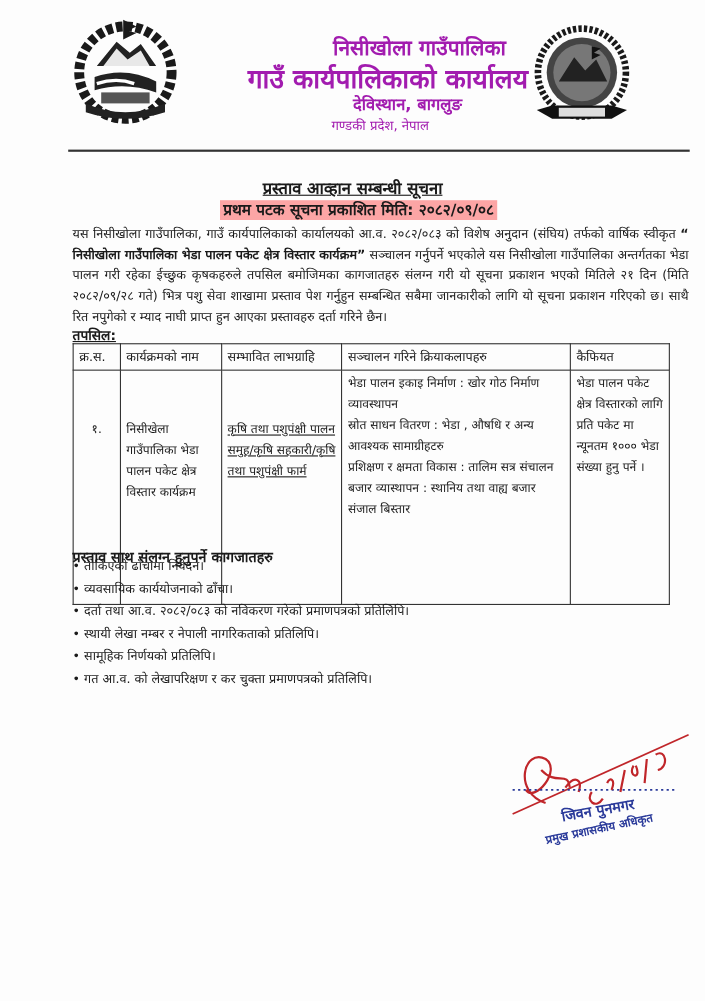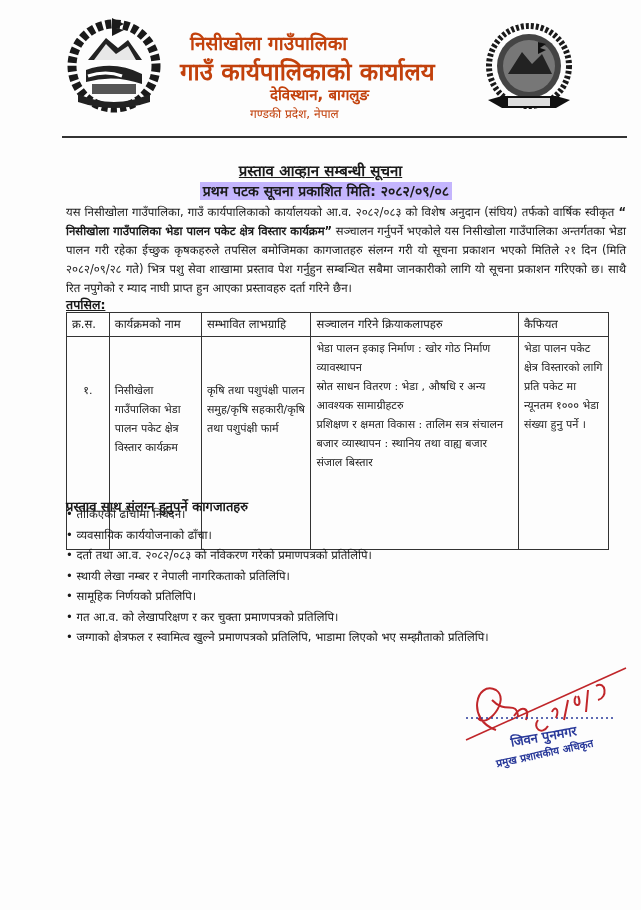--- a/index.html
+++ b/index.html
@@ -3,51 +3,51 @@
 <meta charset="utf-8">
 <style>
   html, body { margin: 0; padding: 0; background: #ffffff; }
   body { width: 641px; height: 910px; position: relative; overflow: hidden;
          font-family: "DejaVu Sans", sans-serif; color: #1a1a1a; }
   .page { position: absolute; left: 0; top: 0; width: 641px; height: 910px; background: #fdfdfd; }
 
   
   .logo-left { position: absolute; left: 66px; top: 14px; width: 96px; height: 100px; }
   .logo-right { position: absolute; left: 482px; top: 22px; width: 94px; height: 100px; }
-  .hdr { position: absolute; left: 160px; width: 330px; text-align: left; color: #c2410c; }
+  .hdr { position: absolute; left: 160px; width: 330px; text-align: right; color: #a21caf; }
   .hdr-1 { top: 30px; font-size: 19px; font-weight: bold; left: 190px; width: 270px; }
   .hdr-2 { top: 54px; font-size: 24px; font-weight: bold; left: 180px; width: 300px; }
   .hdr-3 { top: 84px; font-size: 15px; font-weight: bold; left: 270px; width: 150px; }
   .hdr-4 { top: 105px; font-size: 12px; font-weight: normal; left: 250px; width: 140px; }
   .hdr-rule { position: absolute; left: 62px; top: 136px; width: 565px; height: 2px; background: #333; }
 
   
   .notice-title { position: absolute; top: 160px; left: 0; width: 641px; text-align: center;
                   font-size: 15px; font-weight: bold; text-decoration: underline; }
   .notice-sub { position: absolute; top: 182px; left: 200px; width: 252px; height: 18px;
-                background: #c4b5fd; text-align: center; font-size: 14px; font-weight: bold; line-height: 18px; }
+                background: #fca5a5; text-align: center; font-size: 14px; font-weight: bold; line-height: 18px; }
 
   
   .body-para { position: absolute; top: 203px; left: 66px; width: 560px; font-size: 11.5px; line-height: 19px;
                text-align: justify; }
   .body-para b { font-weight: bold; }
 
   .tapasil { position: absolute; top: 296px; left: 66px; font-size: 12.5px; font-weight: bold;
              text-decoration: underline; }
 
   
   table.plan { position: absolute; top: 312px; left: 66px; width: 543px; border-collapse: collapse;
                font-size: 11px; line-height: 19px; }
   table.plan th, table.plan td { border: 1.3px solid #333; vertical-align: top; padding: 2px 5px; text-align: left; font-weight: normal; }
   table.plan th { height: 18px; font-size: 11.5px; }
   table.plan td { height: 166px; }
   .c1 { width: 32px; } .c2 { width: 82px; } .c3 { width: 100px; margin-left: 35px; } .c4 { width: 200px; } .c5 { width: 80px; margin-left: 32px; }
   .sn { padding-top: 44px !important; text-align: center !important; }
   .prog { padding-top: 44px !important; }
-  .benef { padding-top: 44px !important; text-align: left; }
+  .benef { padding-top: 44px !important; text-align: left; text-decoration: underline; }
   .act-line { display: block; }
 
   
   .docs-title { position: absolute; top: 497px; left: 66px; font-size: 13px; font-weight: bold;
                 }
   ul.docs { position: absolute; top: 504px; left: 66px; margin: 0; padding: 0; list-style: none;
             font-size: 11.5px; line-height: 20.5px; }
   ul.docs li::before { content: "\2022  "; }
 
   
@@ -123,21 +123,20 @@
   </table>
 
   <div class="docs-title">प्रस्ताव साथ संलग्न हुनुपर्ने कागजातहरु</div>
   <ul class="docs">
     <li>तोकिएको ढाँचामा निवेदन।</li>
     <li>व्यवसायिक कार्ययोजनाको ढाँचा।</li>
     <li>दर्ता तथा आ.व. २०८२/०८३ को नविकरण गरेको प्रमाणपत्रको प्रतिलिपि।</li>
     <li>स्थायी लेखा नम्बर र नेपाली नागरिकताको प्रतिलिपि।</li>
     <li>सामूहिक निर्णयको प्रतिलिपि।</li>
     <li>गत आ.व. को लेखापरिक्षण र कर चुक्ता प्रमाणपत्रको प्रतिलिपि।</li>
-    <li>जग्गाको क्षेत्रफल र स्वामित्व खुल्ने प्रमाणपत्रको प्रतिलिपि, भाडामा लिएको भए सम्झौताको प्रतिलिपि।</li>
   </ul>
 
   <svg class="sig" viewBox="0 0 180 120">
     <path d="M40 70 C10 60 20 20 40 30 C55 40 30 70 22 58 M36 40 C50 55 60 40 62 56 M58 56 C66 44 74 48 70 60" stroke="#c0262a" stroke-width="2" fill="none"></path>
     <path d="M10 80 L170 8" stroke="#c0262a" stroke-width="1.6" fill="none"></path>
     <line x1="10" y1="58" x2="160" y2="58" stroke="#2a3a9a" stroke-width="1.5" stroke-dasharray="2 3"></line>
     <path d="M82 60 C76 68 86 76 92 66 M96 52 C98 46 104 48 100 58 M112 40 L108 60 M120 36 C114 46 128 50 122 36 M132 30 L130 52 M140 26 C150 20 152 38 142 40" stroke="#c0262a" stroke-width="2" fill="none"></path>
   </svg>
   <div class="sig-name">जिवन पुनमगर</div>
   <div class="sig-title">प्रमुख प्रशासकीय अधिकृत</div>

